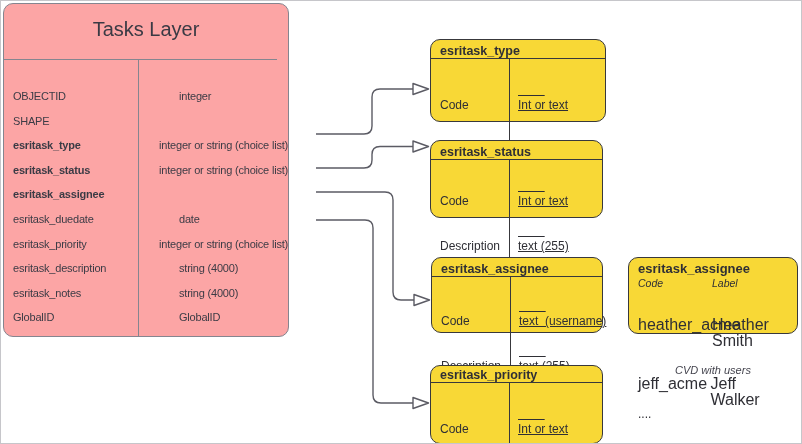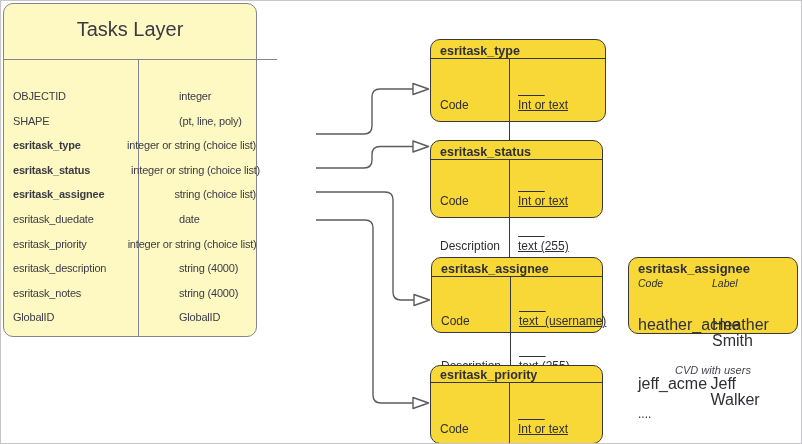--- a/index.html
+++ b/index.html
@@ -1,22 +1,22 @@
 <!DOCTYPE html>
 <html><head>
 <meta charset="utf-8">
 <style>
   html,body{margin:0;padding:0;background:#ffffff;}
   body{font-family:"Liberation Sans","DejaVu Sans",sans-serif;color:#3b3b45;}
   .canvas{position:relative;width:802px;height:444px;background:#ffffff;overflow:hidden;}
   .frame{position:absolute;inset:0;border:1px solid #c6c6ca;z-index:30;pointer-events:none;}
 
   
-  .main-table{position:absolute;left:3px;top:3px;width:254px;height:334px;
-    border:1.5px solid #85858f;border-radius:10px;box-sizing:border-box;background:#fef9c3;z-index:2;}
+  .main-table{position:absolute;left:3px;top:3px;width:286px;height:334px;
+    border:1.5px solid #85858f;border-radius:10px;box-sizing:border-box;background:#fca5a5;z-index:2;}
   .main-title{margin-top:14px;text-align:center;font-size:20px;color:#3a3a44;}
   .main-hdiv{position:absolute;left:-1px;top:55px;width:274px;border-top:1.5px solid #85858f;}
   .main-vdiv{position:absolute;left:133.5px;top:55px;bottom:0;border-left:1.5px solid #85858f;}
   .rows{position:absolute;top:55px;left:0;right:0;padding-top:25px;}
   .row{display:flex;height:24.6px;line-height:24.6px;font-size:11px;letter-spacing:-0.2px;gap:24px;}
   .row .fname{width:134px;padding-left:9px;box-sizing:border-box;white-space:pre;}
   .row .ftype{padding-left:17px;white-space:pre;}
   .row.b .fname{font-weight:bold;}
 
   
@@ -77,33 +77,31 @@
     <div class="main-title">Tasks Layer</div>
     <div class="main-hdiv"></div>
     <div class="main-vdiv"></div>
     <div class="rows">
       <div class="row">
           <span class="fname">OBJECTID</span>
           <span class="ftype">integer</span>
         </div>
       <div class="row">
           <span class="fname">SHAPE</span>
-          <span class="ftype">(pt, line, poly)</span>
         </div>
       <div class="row b">
           <span class="fname">esritask_type</span>
           <span class="ftype">integer or string (choice list)</span>
         </div>
       <div class="row b">
           <span class="fname">esritask_status</span>
           <span class="ftype">integer or string (choice list)</span>
         </div>
       <div class="row b">
           <span class="fname">esritask_assignee</span>
-          <span class="ftype">string (choice list)</span>
         </div>
       <div class="row">
           <span class="fname">esritask_duedate</span>
           <span class="ftype">date</span>
         </div>
       <div class="row">
           <span class="fname">esritask_priority</span>
           <span class="ftype">integer or string (choice list)</span>
         </div>
       <div class="row">

